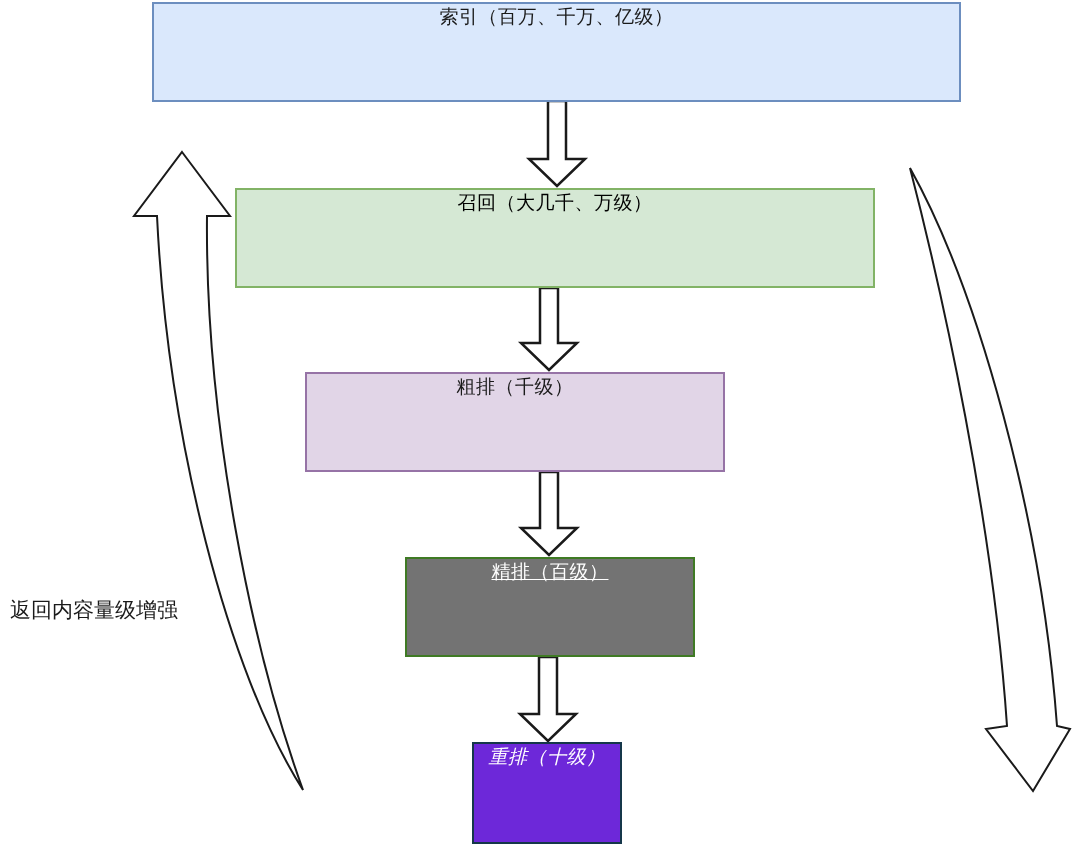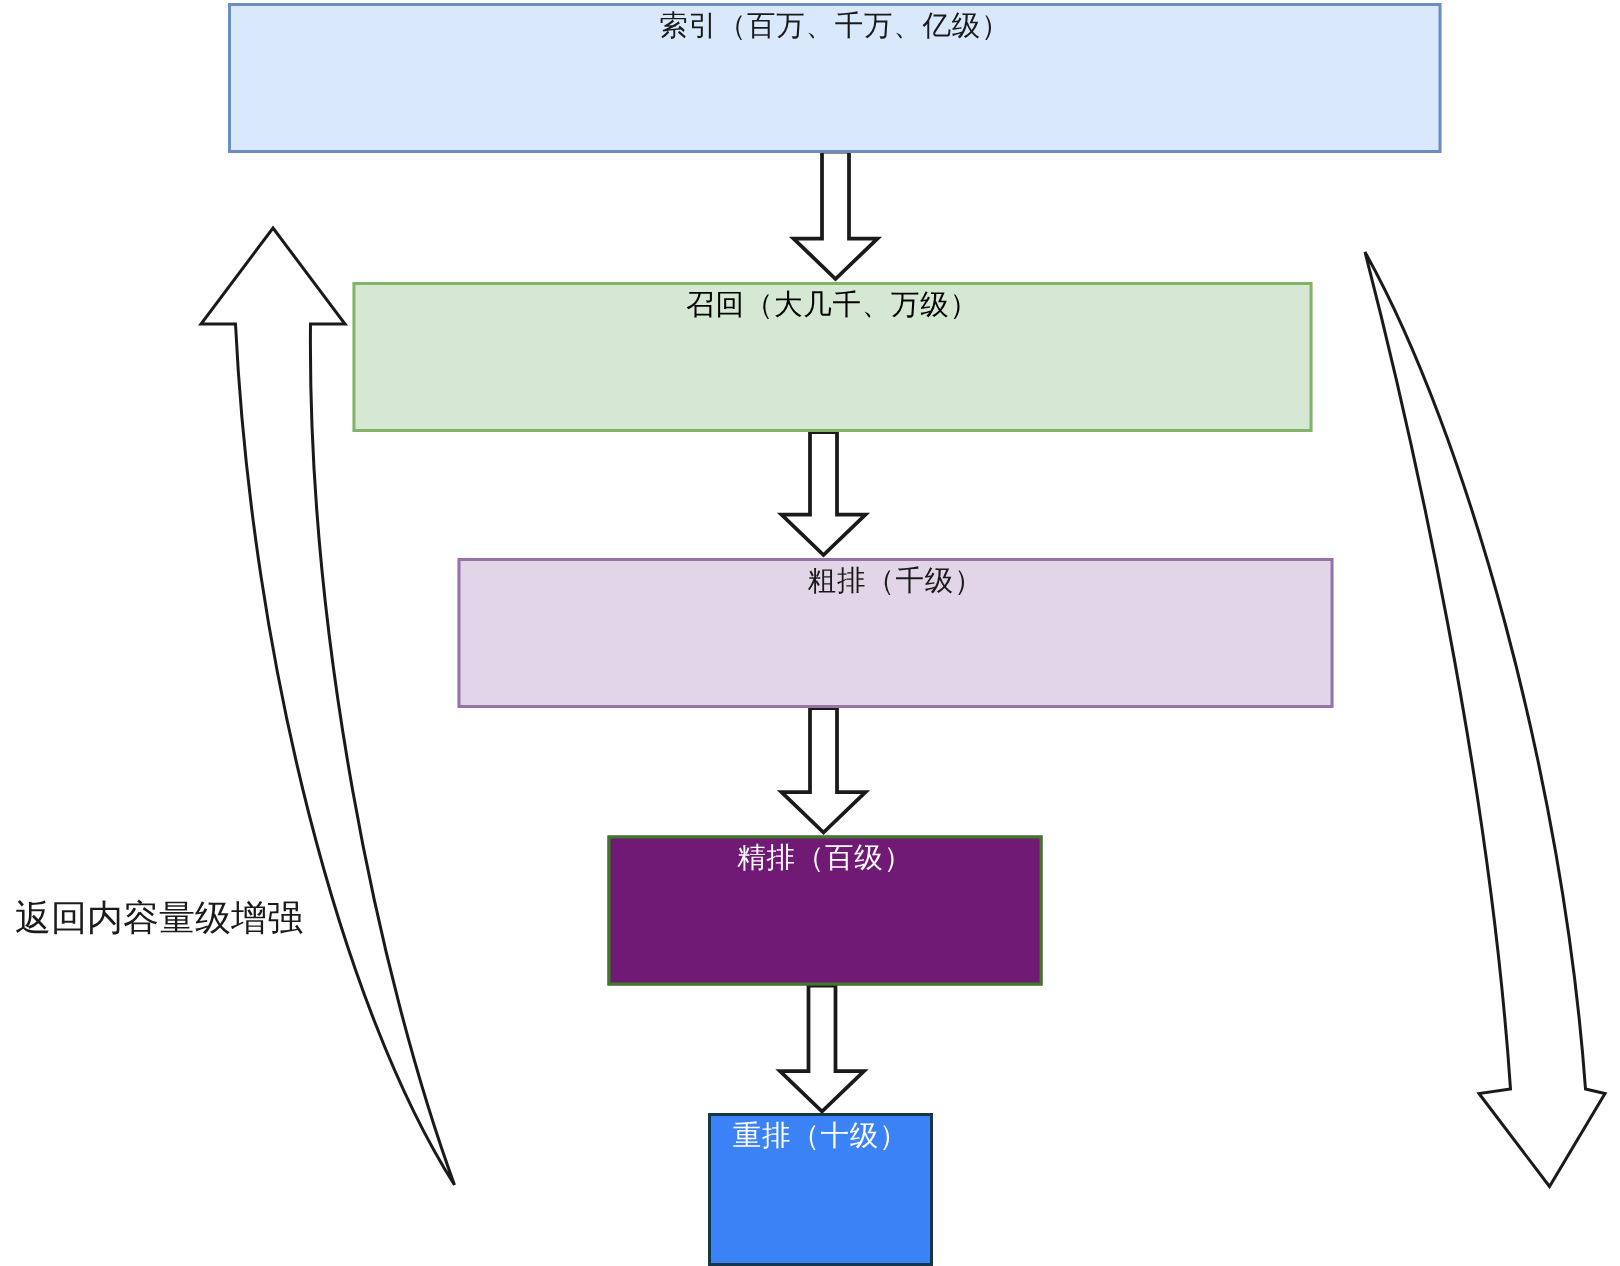--- a/index.html
+++ b/index.html
@@ -23,30 +23,30 @@
     border: 2px solid #000;
     display: flex;
     justify-content: center;
     font-size: 19px;
     letter-spacing: 0.5px;
     color: #1a1a1a;
     white-space: nowrap;
   }
   .stage-0 { left: 152px; top: 2px;   width: 809px; height: 100px; }
   .stage-1 { left: 235px; top: 188px; width: 640px; height: 100px; }
-  .stage-2 { left: 305px; top: 372px; width: 584px; height: 100px; }
+  .stage-2 { left: 305px; top: 372px; width: 420px; height: 100px; }
   .stage-3 { left: 405px; top: 557px; width: 290px; height: 100px; }
   .stage-4 { left: 472px; top: 742px; width: 150px; height: 102px; }
   .side-label {
     position: absolute;
     color: #1a1a1a;
     font-weight: 500;
     white-space: nowrap;
   }
-  .side-label.left  { left: 10px;  top: 596px; font-size: 24px; }
+  .side-label.left  { left: 10px;  top: 596px; font-size: 21px; }
   .side-label.right { left: 801px; top: 577px; font-size: 21px; }
 </style>
 </head>
 <body>
 
 <div class="canvas">
 
   <svg class="arrow-layer" viewBox="0 0 1080 844" xmlns="http://www.w3.org/2000/svg">
 
     <path stroke-width="2" stroke-linejoin="miter" d="M182,152 L230,216 L207,216
@@ -67,22 +67,22 @@
 
   <div class="stage stage-0" style="background: rgb(218, 232, 252); border-color: rgb(108, 142, 191); color: rgb(26, 26, 26);">
     <span>索引（百万、千万、亿级）</span>
   </div>
   <div class="stage stage-1" style="background: rgb(213, 232, 212); border-color: rgb(130, 179, 102); color: #000000;">
     <span>召回（大几千、万级）</span>
   </div>
   <div class="stage stage-2" style="background: rgb(225, 213, 231); border-color: rgb(150, 115, 166); color: rgb(26, 26, 26);">
     <span>粗排（千级）</span>
   </div>
-  <div class="stage stage-3" style="background: #701a75; border-color: rgb(63, 122, 36); color: rgb(255, 255, 255);">
+  <div class="stage stage-3" style="background: #737373; border-color: rgb(63, 122, 36); color: rgb(255, 255, 255); text-decoration: underline;">
     <span>精排（百级）</span>
   </div>
-  <div class="stage stage-4" style="background: #3b82f6; border-color: rgb(21, 55, 74); color: rgb(255, 255, 255);">
+  <div class="stage stage-4" style="background: #6d28d9; border-color: rgb(21, 55, 74); color: rgb(255, 255, 255); font-style: italic;">
     <span>重排（十级）</span>
   </div>
 
   <div class="side-label left">返回内容量级增强</div>
 
 </div>
 
 </body></html>

